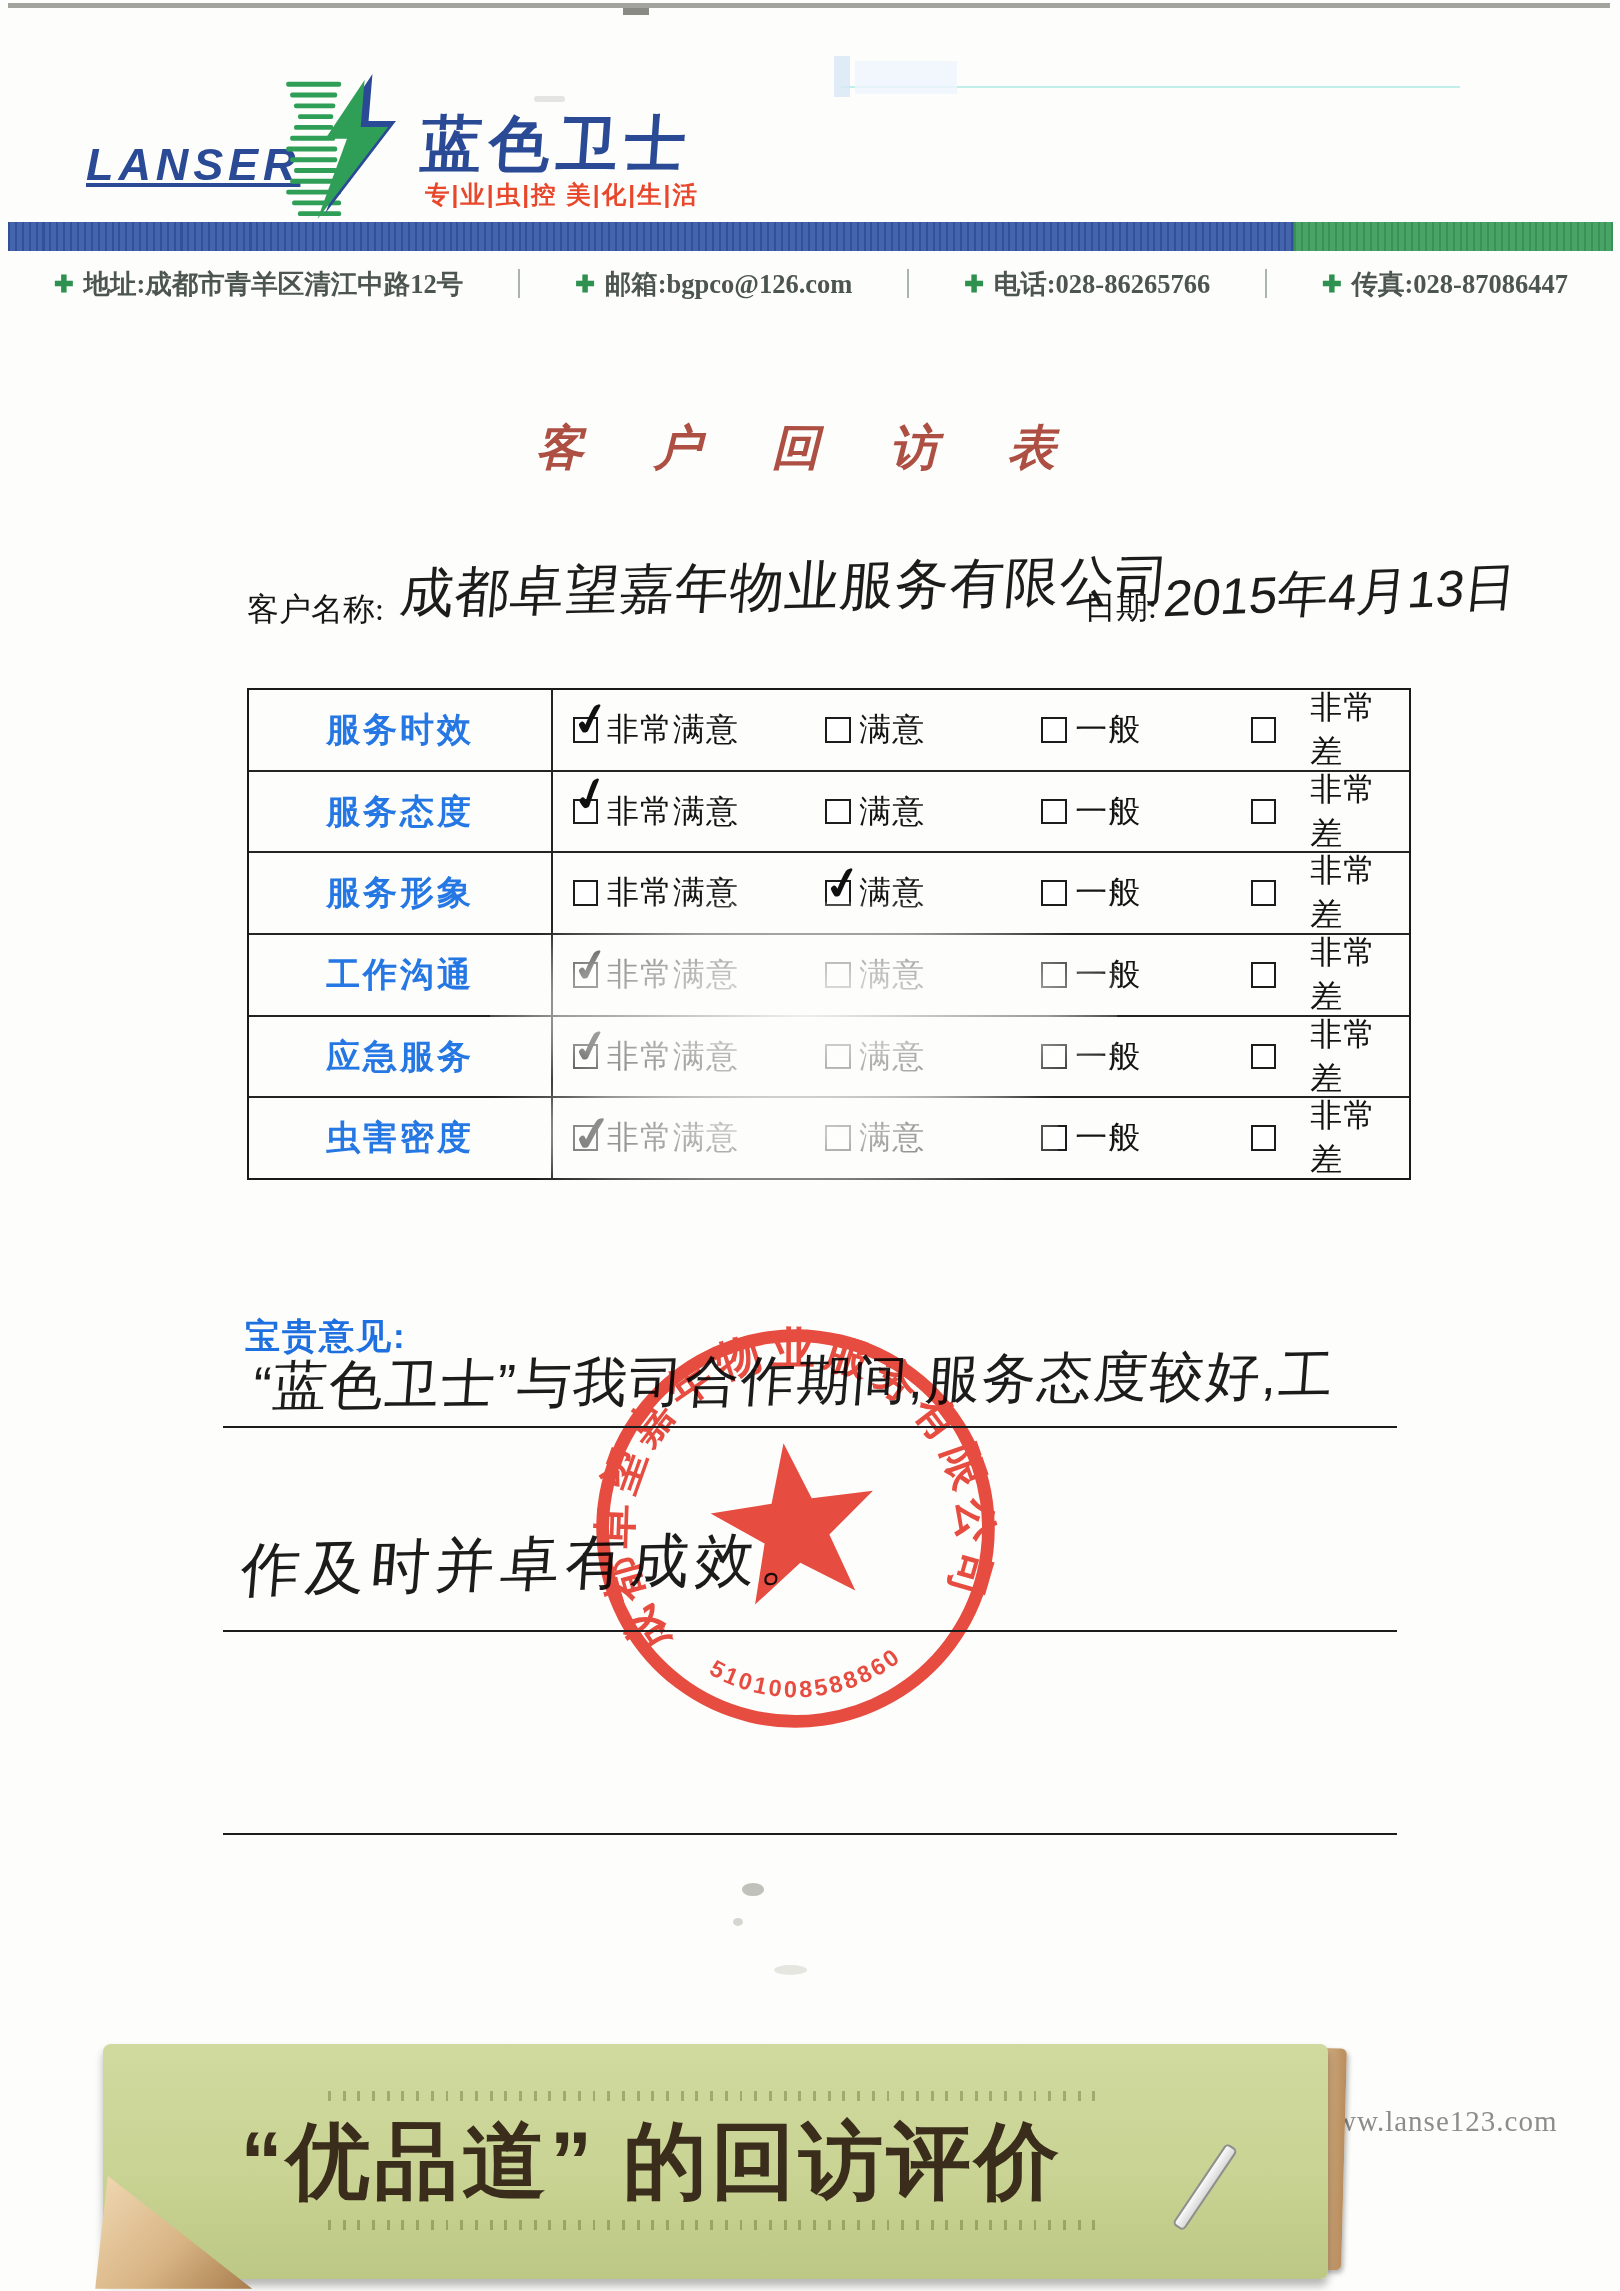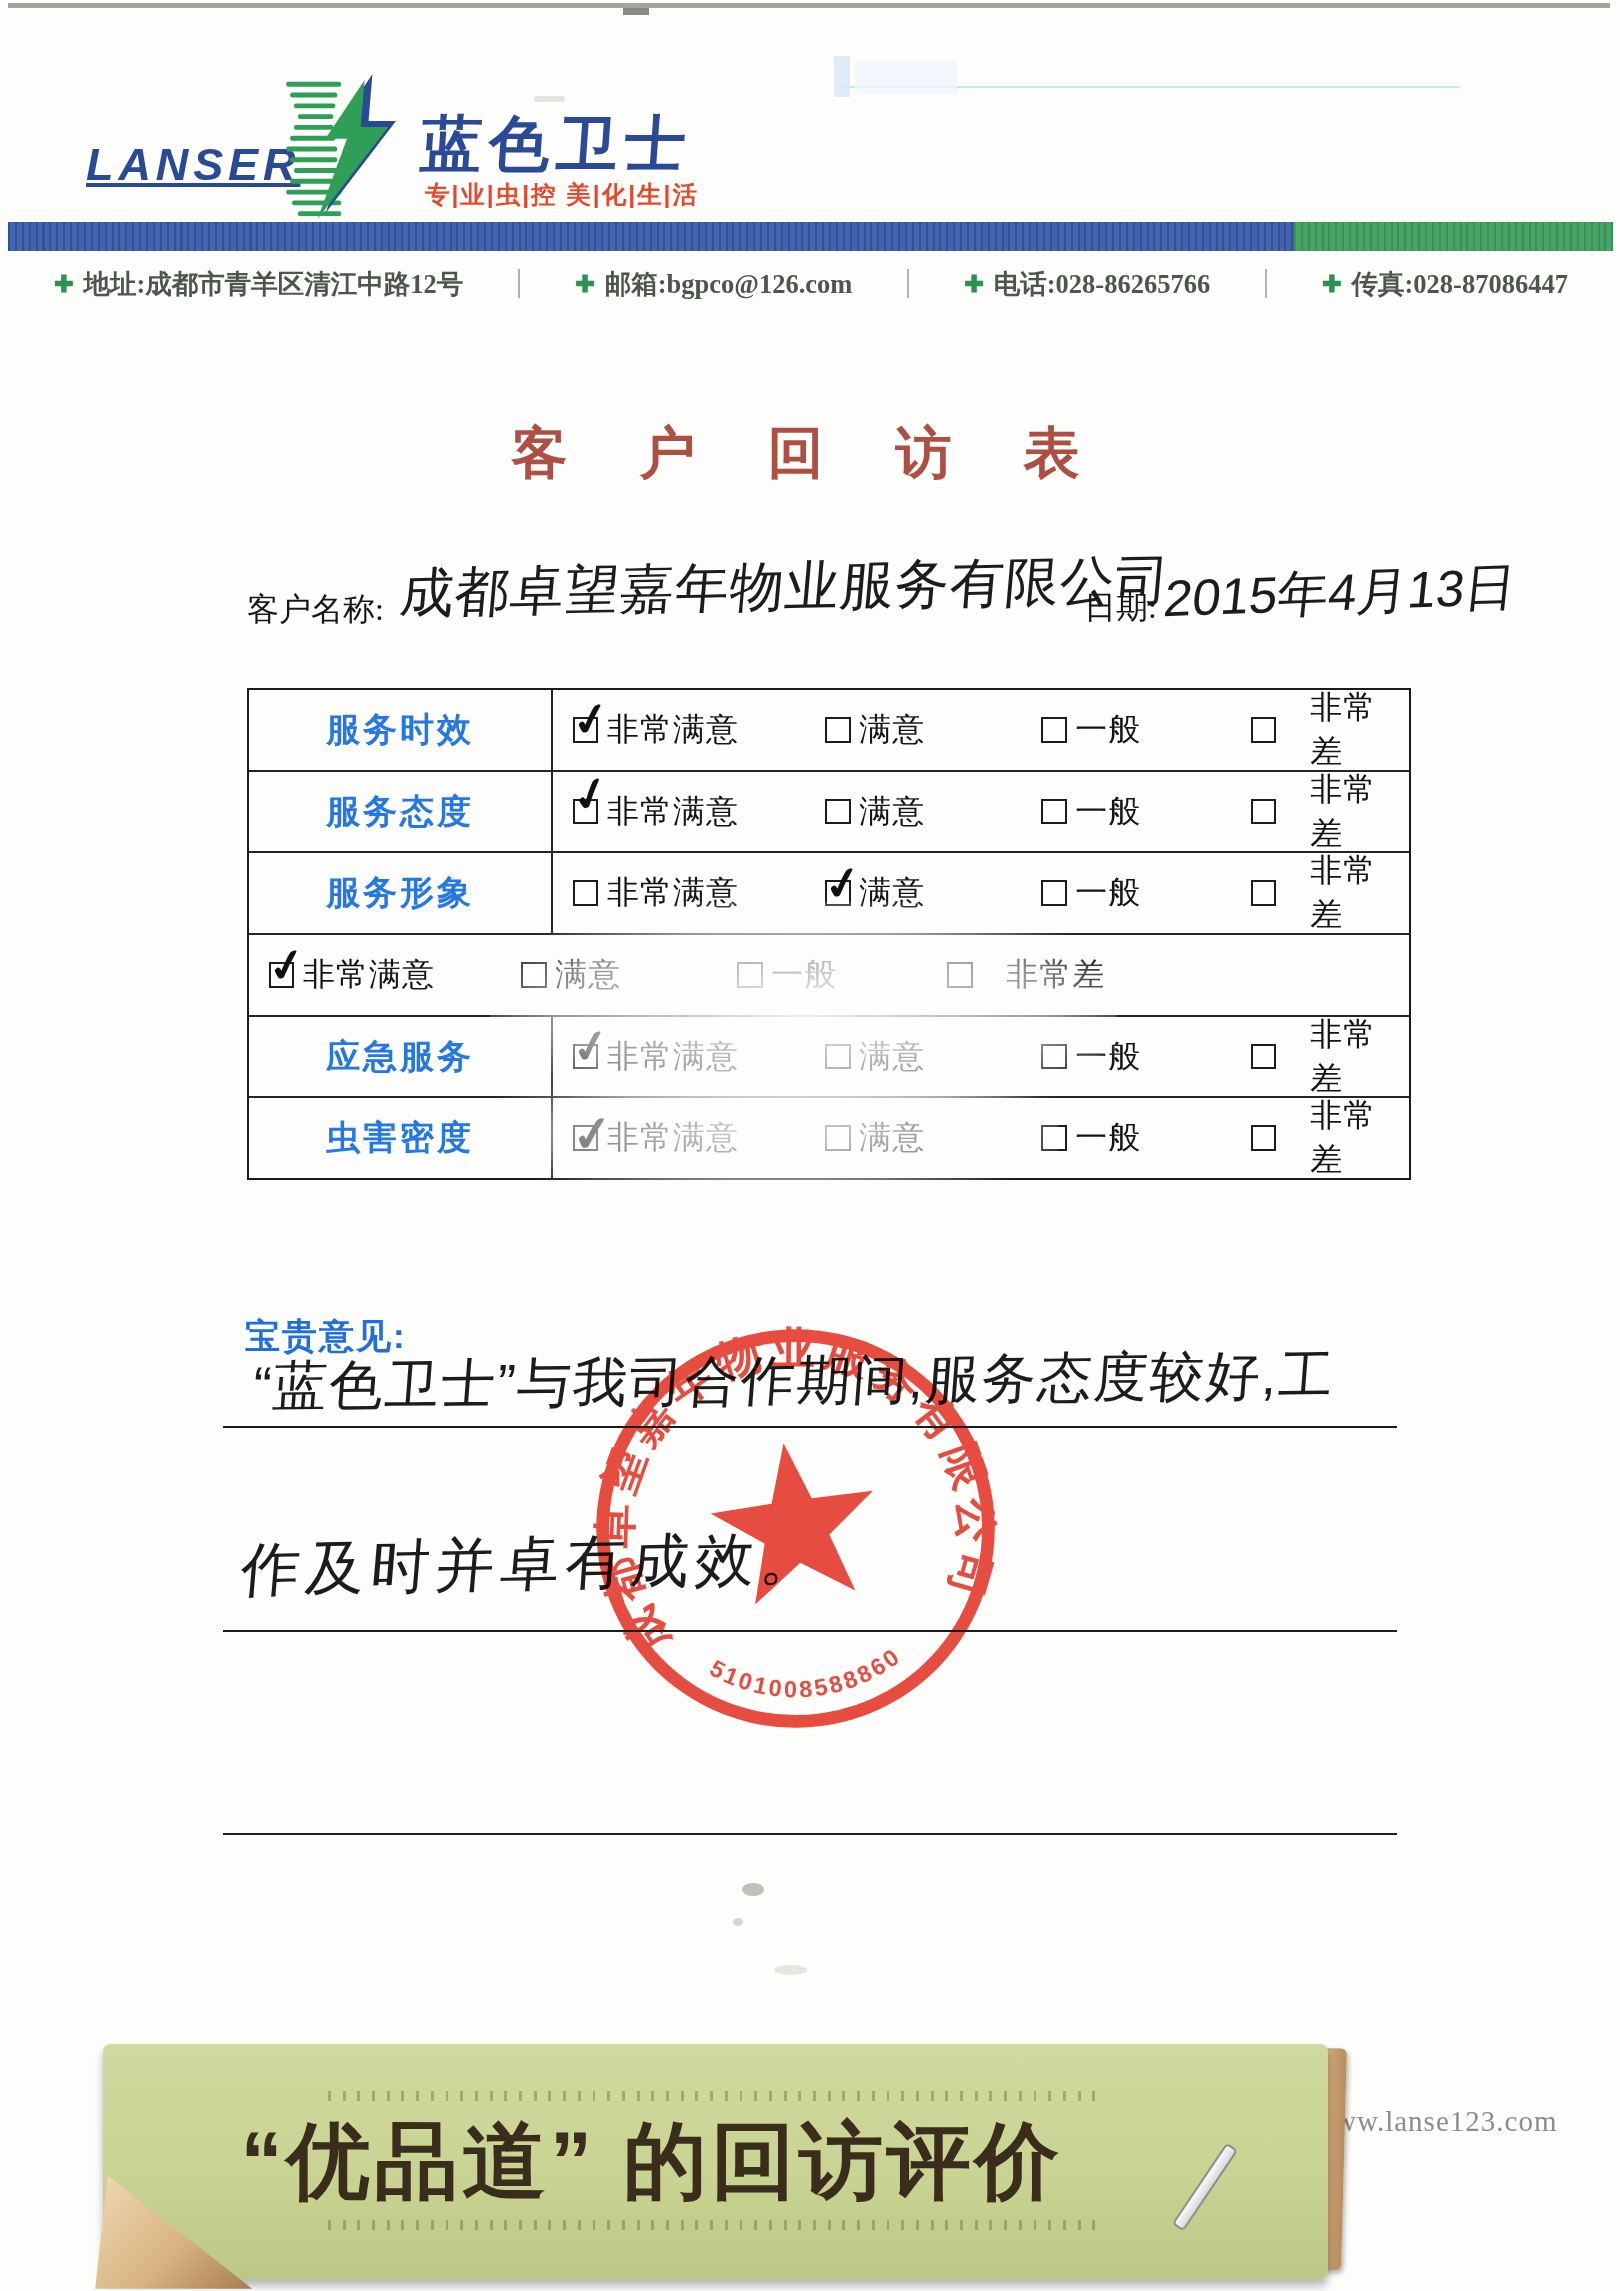--- a/index.html
+++ b/index.html
@@ -48,21 +48,21 @@
     font-family:"Liberation Serif", serif;font-size:26.5px;color:#4c554e;font-weight:bold;
   }
   .citem{display:flex;align-items:center;white-space:nowrap;}
   .plus{color:var(--plus-green);font-size:23.5px;margin-right:9.8px;}
   .cdiv{width:2px;height:29px;background:#8a938c;opacity:.7;}
 
   
   .doc-title{
     position:absolute;left:0;top:416px;width:100%;text-align:center;
     font-family:"Liberation Serif", serif;
-    font-size:56px;font-weight:bold;letter-spacing:29px;color:var(--title-red);
+    font-size:48px;font-weight:bold;letter-spacing:29px;color:var(--title-red);font-style:italic;
   }
 
   
   .cust-label{position:absolute;left:247px;top:588px;font-family:"Liberation Serif", serif;font-size:32px;color:#161616;}
   .date-label{position:absolute;left:1084px;top:586px;font-family:"Liberation Serif", serif;font-size:32px;color:#161616;}
   .hand{color:#1c1c1c;white-space:nowrap;}
   .hw-name{position:absolute;left:400px;top:551px;font-size:54px;transform:rotate(-1deg) skewX(-6deg);letter-spacing:1px;}
   .hw-date{position:absolute;left:1164px;top:559px;font-size:51px;transform:rotate(-2deg) skewX(-8deg);}
 
   
@@ -290,20 +290,21 @@
             <span class="cb"></span>
             <span class="optlabel">一般</span>
           </span>
           <span class="opt">
             <span class="cb"></span>
             <span class="optlabel">非常差</span>
           </span>
         </div>
       </div>
       <div class="trow">
+        <div class="tlabel">工作沟通</div>
         <div class="tcell">
           <span class="opt">
             <span class="cb">
               <span class="check">✓</span>
             </span>
             <span class="optlabel">非常满意</span>
           </span>
           <span class="opt">
             <span class="cb"></span>
             <span class="optlabel">满意</span>

